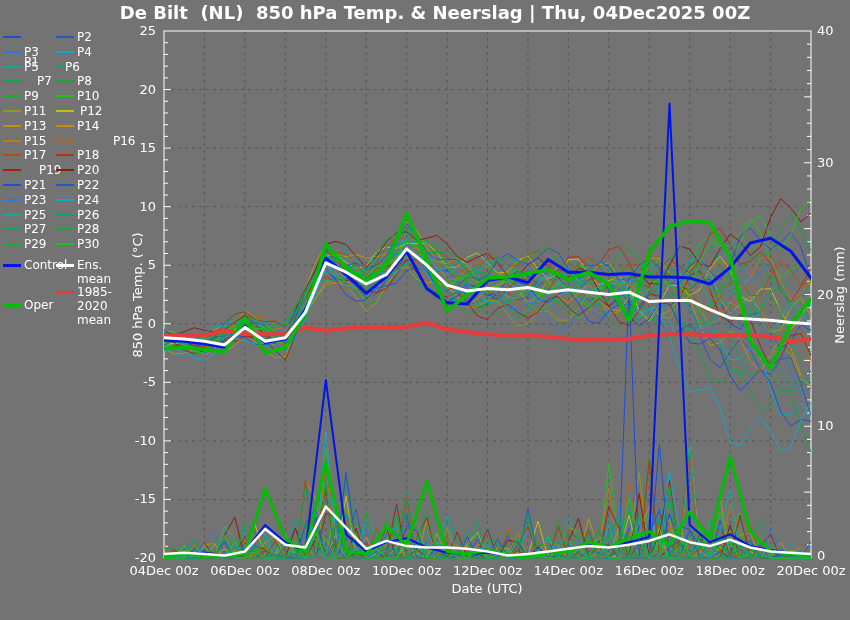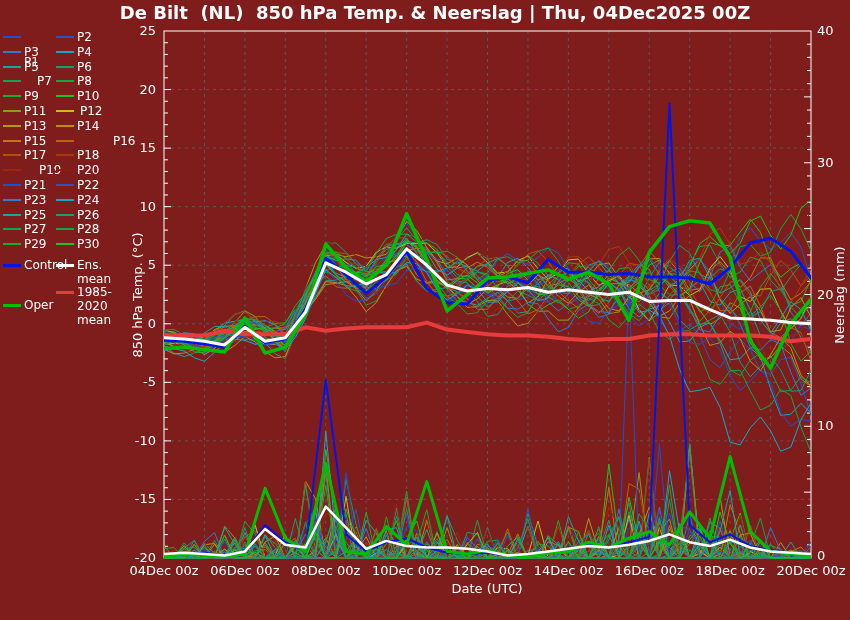--- a/index.html
+++ b/index.html
@@ -1,16 +1,16 @@
 <!DOCTYPE html>
 <html><head>
 <meta charset="utf-8">
 <style>
   html,body{margin:0;padding:0;background:#000;}
-  .stage{position:relative;width:850px;height:620px;background:#7f1d1d;overflow:hidden;
+  .stage{position:relative;width:850px;height:620px;background:#737373;overflow:hidden;
          font-family:"DejaVu Sans","Liberation Sans",sans-serif;color:#fff;text-decoration:underline;}
   .title{position:absolute;left:20px;top:2px;width:830px;text-align:center;
          font-size:18px;font-weight:bold;white-space:pre;color:#fff;}
   .ytitle-left{position:absolute;left:137px;top:295px;transform:translate(-50%,-50%) rotate(-90deg);
          font-size:13px;white-space:nowrap;color:#fff;}
   .ytitle-right{position:absolute;left:839px;top:295px;transform:translate(-50%,-50%) rotate(-90deg);
          font-size:13px;white-space:nowrap;color:#fff;}
   .xtitle{position:absolute;left:487px;top:581px;transform:translateX(-50%);
          font-size:13px;color:#fff;}
   .footer-left{position:absolute;left:120px;top:589px;font-size:16px;color:#f2f2f2;}
@@ -44,21 +44,21 @@
       <div class="legend-item" style="left: 56px; top: 44.8px;">
         <span class="sw" style="left: 0px; border-top: 2px solid rgb(24, 166, 200);"></span>
         <span class="lab" style="left: 21px;">P4</span>
       </div>
       <div class="legend-item" style="left: 3px; top: 59.6px;">
         <span class="sw" style="left: 0px; border-top: 2px solid rgb(16, 168, 160);"></span>
         <span class="lab" style="left: 21px;">P5</span>
       </div>
       <div class="legend-item" style="left: 56px; top: 59.6px;">
         <span class="sw" style="left: 0px; border-top: 2px solid rgb(18, 160, 114);"></span>
-        <span class="lab" style="left: 21px;">P6</span>
+        <span class="lab" style="left: 9px;">P6</span>
       </div>
       <div class="legend-item" style="left: 3px; top: 74.4px;">
         <span class="sw" style="left: 0px; border-top: 2px solid rgb(18, 164, 85);"></span>
         <span class="lab" style="left: 34px;">P7</span>
       </div>
       <div class="legend-item" style="left: 56px; top: 74.4px;">
         <span class="sw" style="left: 0px; border-top: 2px solid rgb(15, 169, 63);"></span>
         <span class="lab" style="left: 21px;">P8</span>
       </div>
       <div class="legend-item" style="left: 3px; top: 89.2px;">

